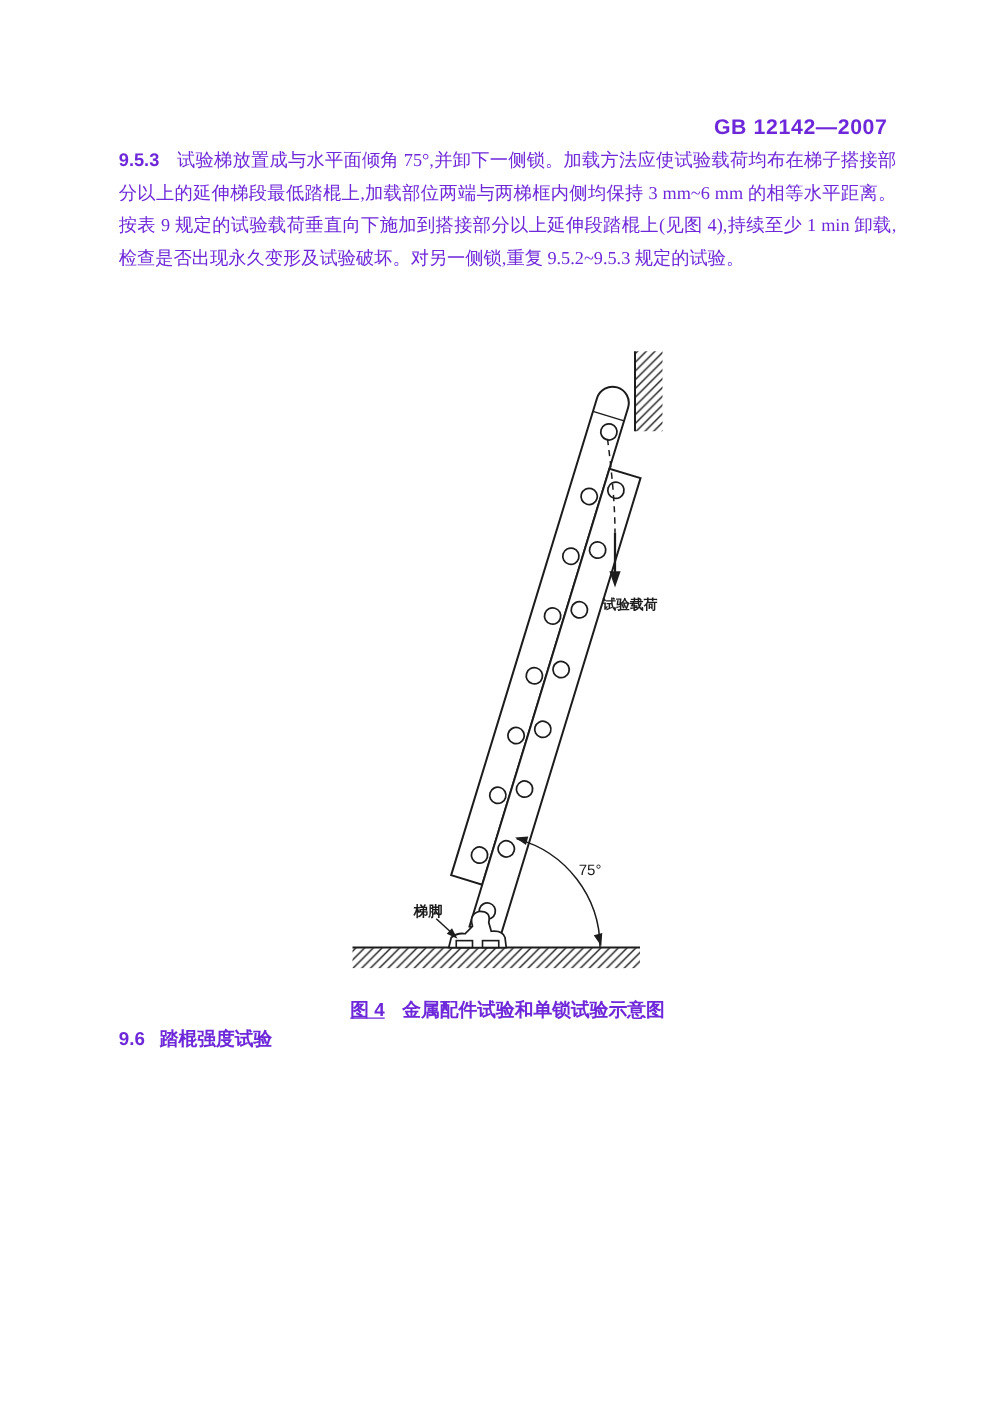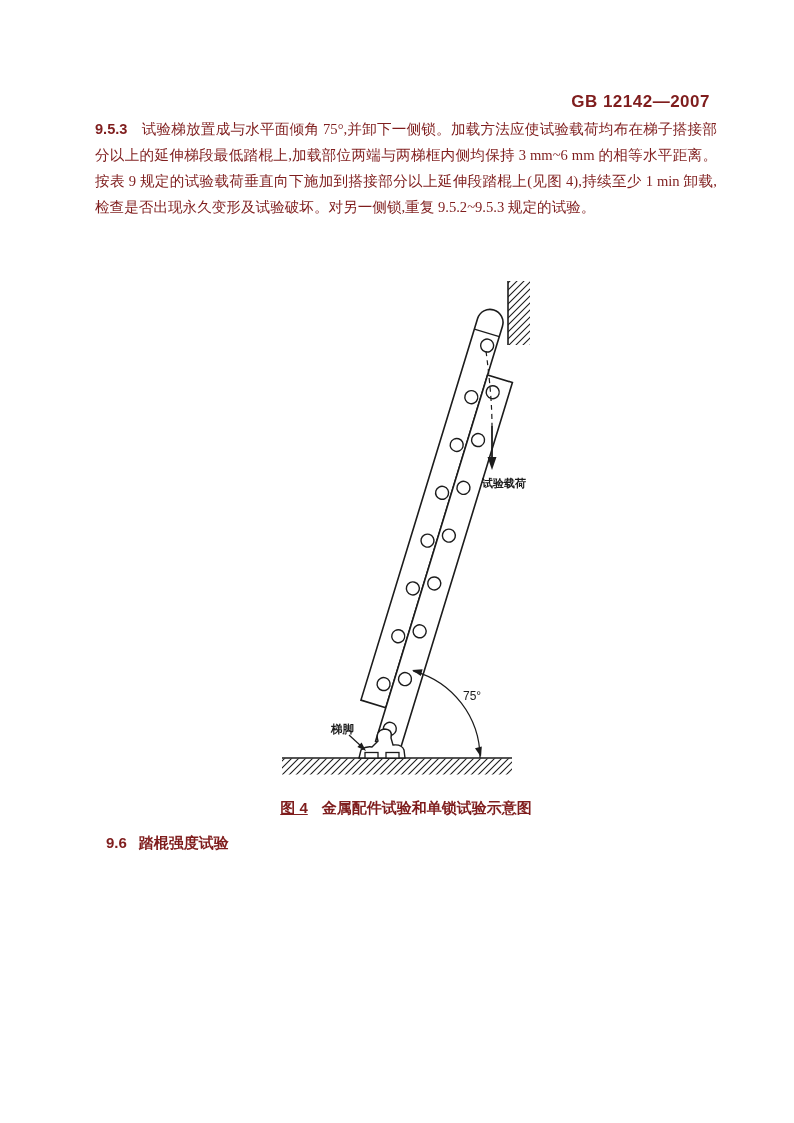--- a/index.html
+++ b/index.html
@@ -1,36 +1,36 @@
 <!DOCTYPE html>
 <html><head>
 <meta charset="utf-8">
 <style>
   html,body { margin:0; padding:0; background:#fff; }
   .page {
     position:relative; width:794px; height:959px; background:#fff;
-    color:#7f1d1d; font-family:"Liberation Serif","DejaVu Serif",serif;
+    color:#6d28d9; font-family:"Liberation Serif","DejaVu Serif",serif;
     overflow:hidden;
   }
   .doc-header {
     position:absolute; top:92px; left:0; right:84px; text-align:right;
     font-family:"Liberation Sans","DejaVu Sans",sans-serif;
     font-weight:bold; font-size:17px; letter-spacing:0.5px;
   }
   .textblock { position:absolute; left:95px; width:622px; }
   #block1 { top:116px; }
   #block2 { top:820px; }
   .clause { margin:0; font-size:14.6px; line-height:26px; text-align:justify; }
   #block2 .clause { line-height:24px; }
   .clause .num {
     font-family:"Liberation Sans","DejaVu Sans",sans-serif;
     font-weight:bold; margin-right:14px;
   }
   .sec-heading {
-    margin:11px; font-family:"Liberation Sans","DejaVu Sans",sans-serif;
+    margin:0; font-family:"Liberation Sans","DejaVu Sans",sans-serif;
     font-weight:bold; font-size:15px; line-height:24px;
   }
   .sec-heading .num { margin-right:12px; }
   .figure-wrap { position:absolute; left:130px; top:276px; width:540px; height:500px; }
   .caption {
     position:absolute; top:799px; left:95px; width:622px; text-align:center;
     font-family:"Liberation Sans","DejaVu Sans",sans-serif;
     font-weight:bold; font-size:15px;
   }
   .caption .cap-label { margin-right:14px;text-decoration:underline; }

